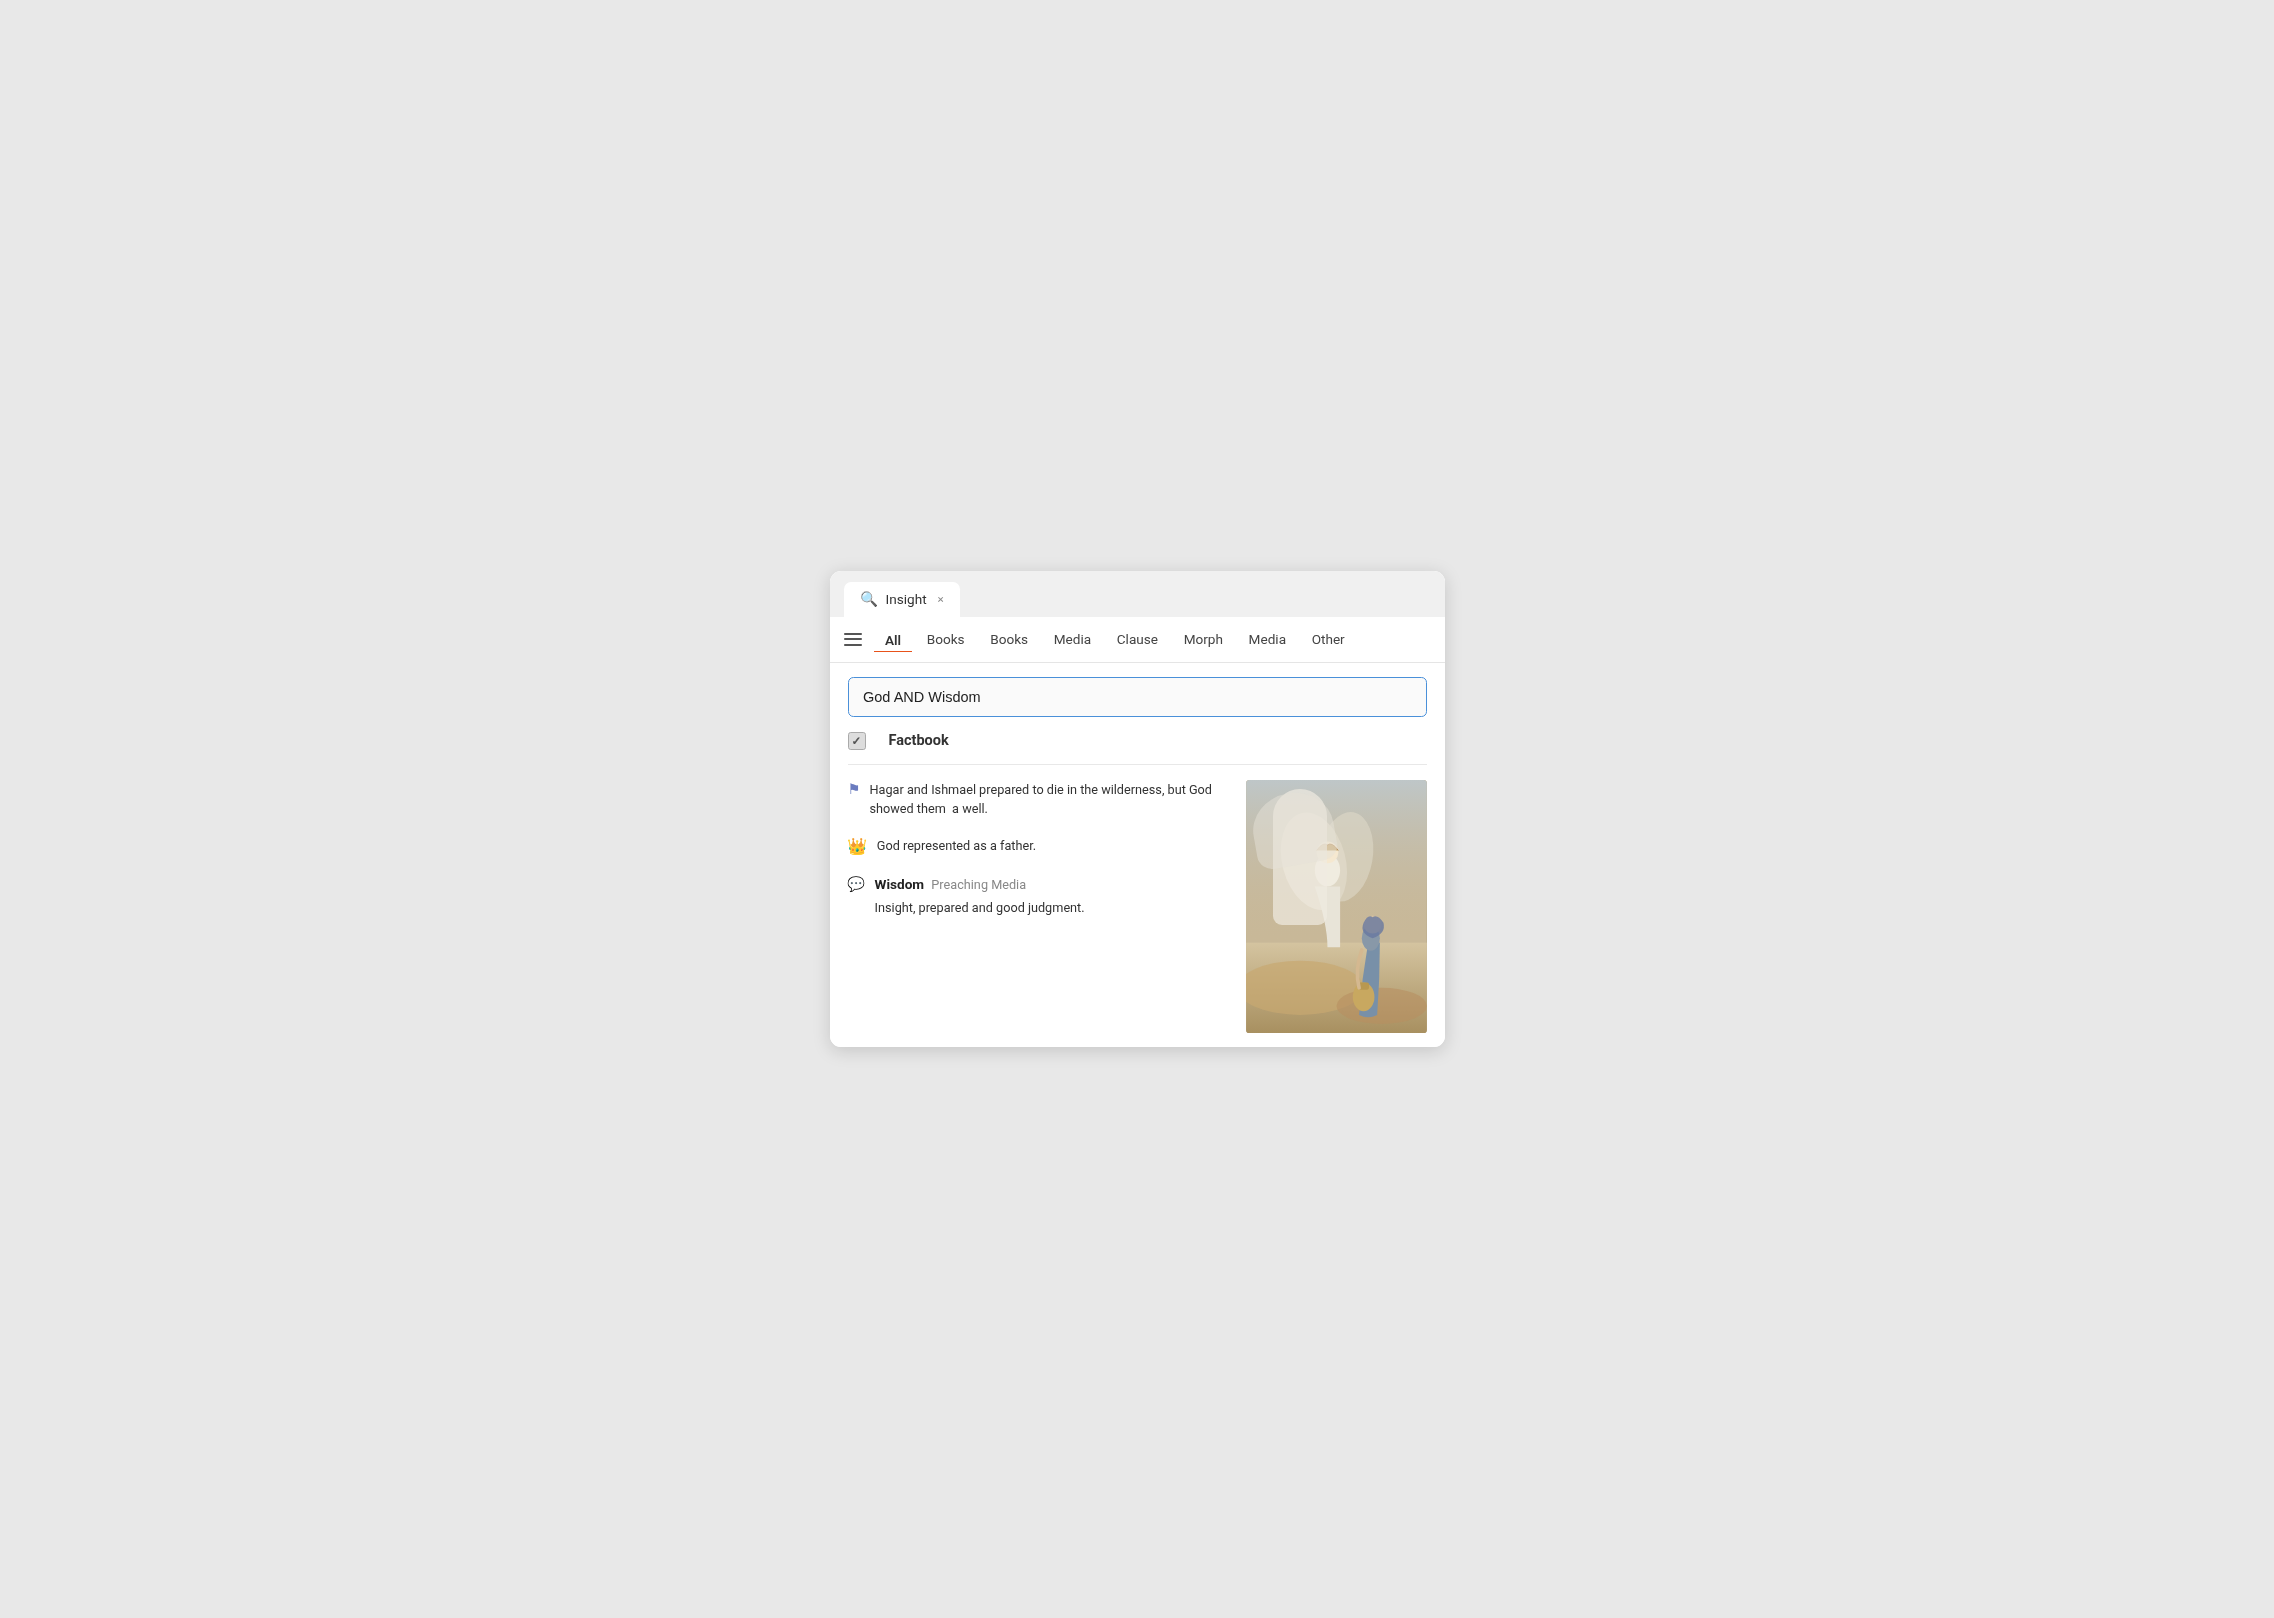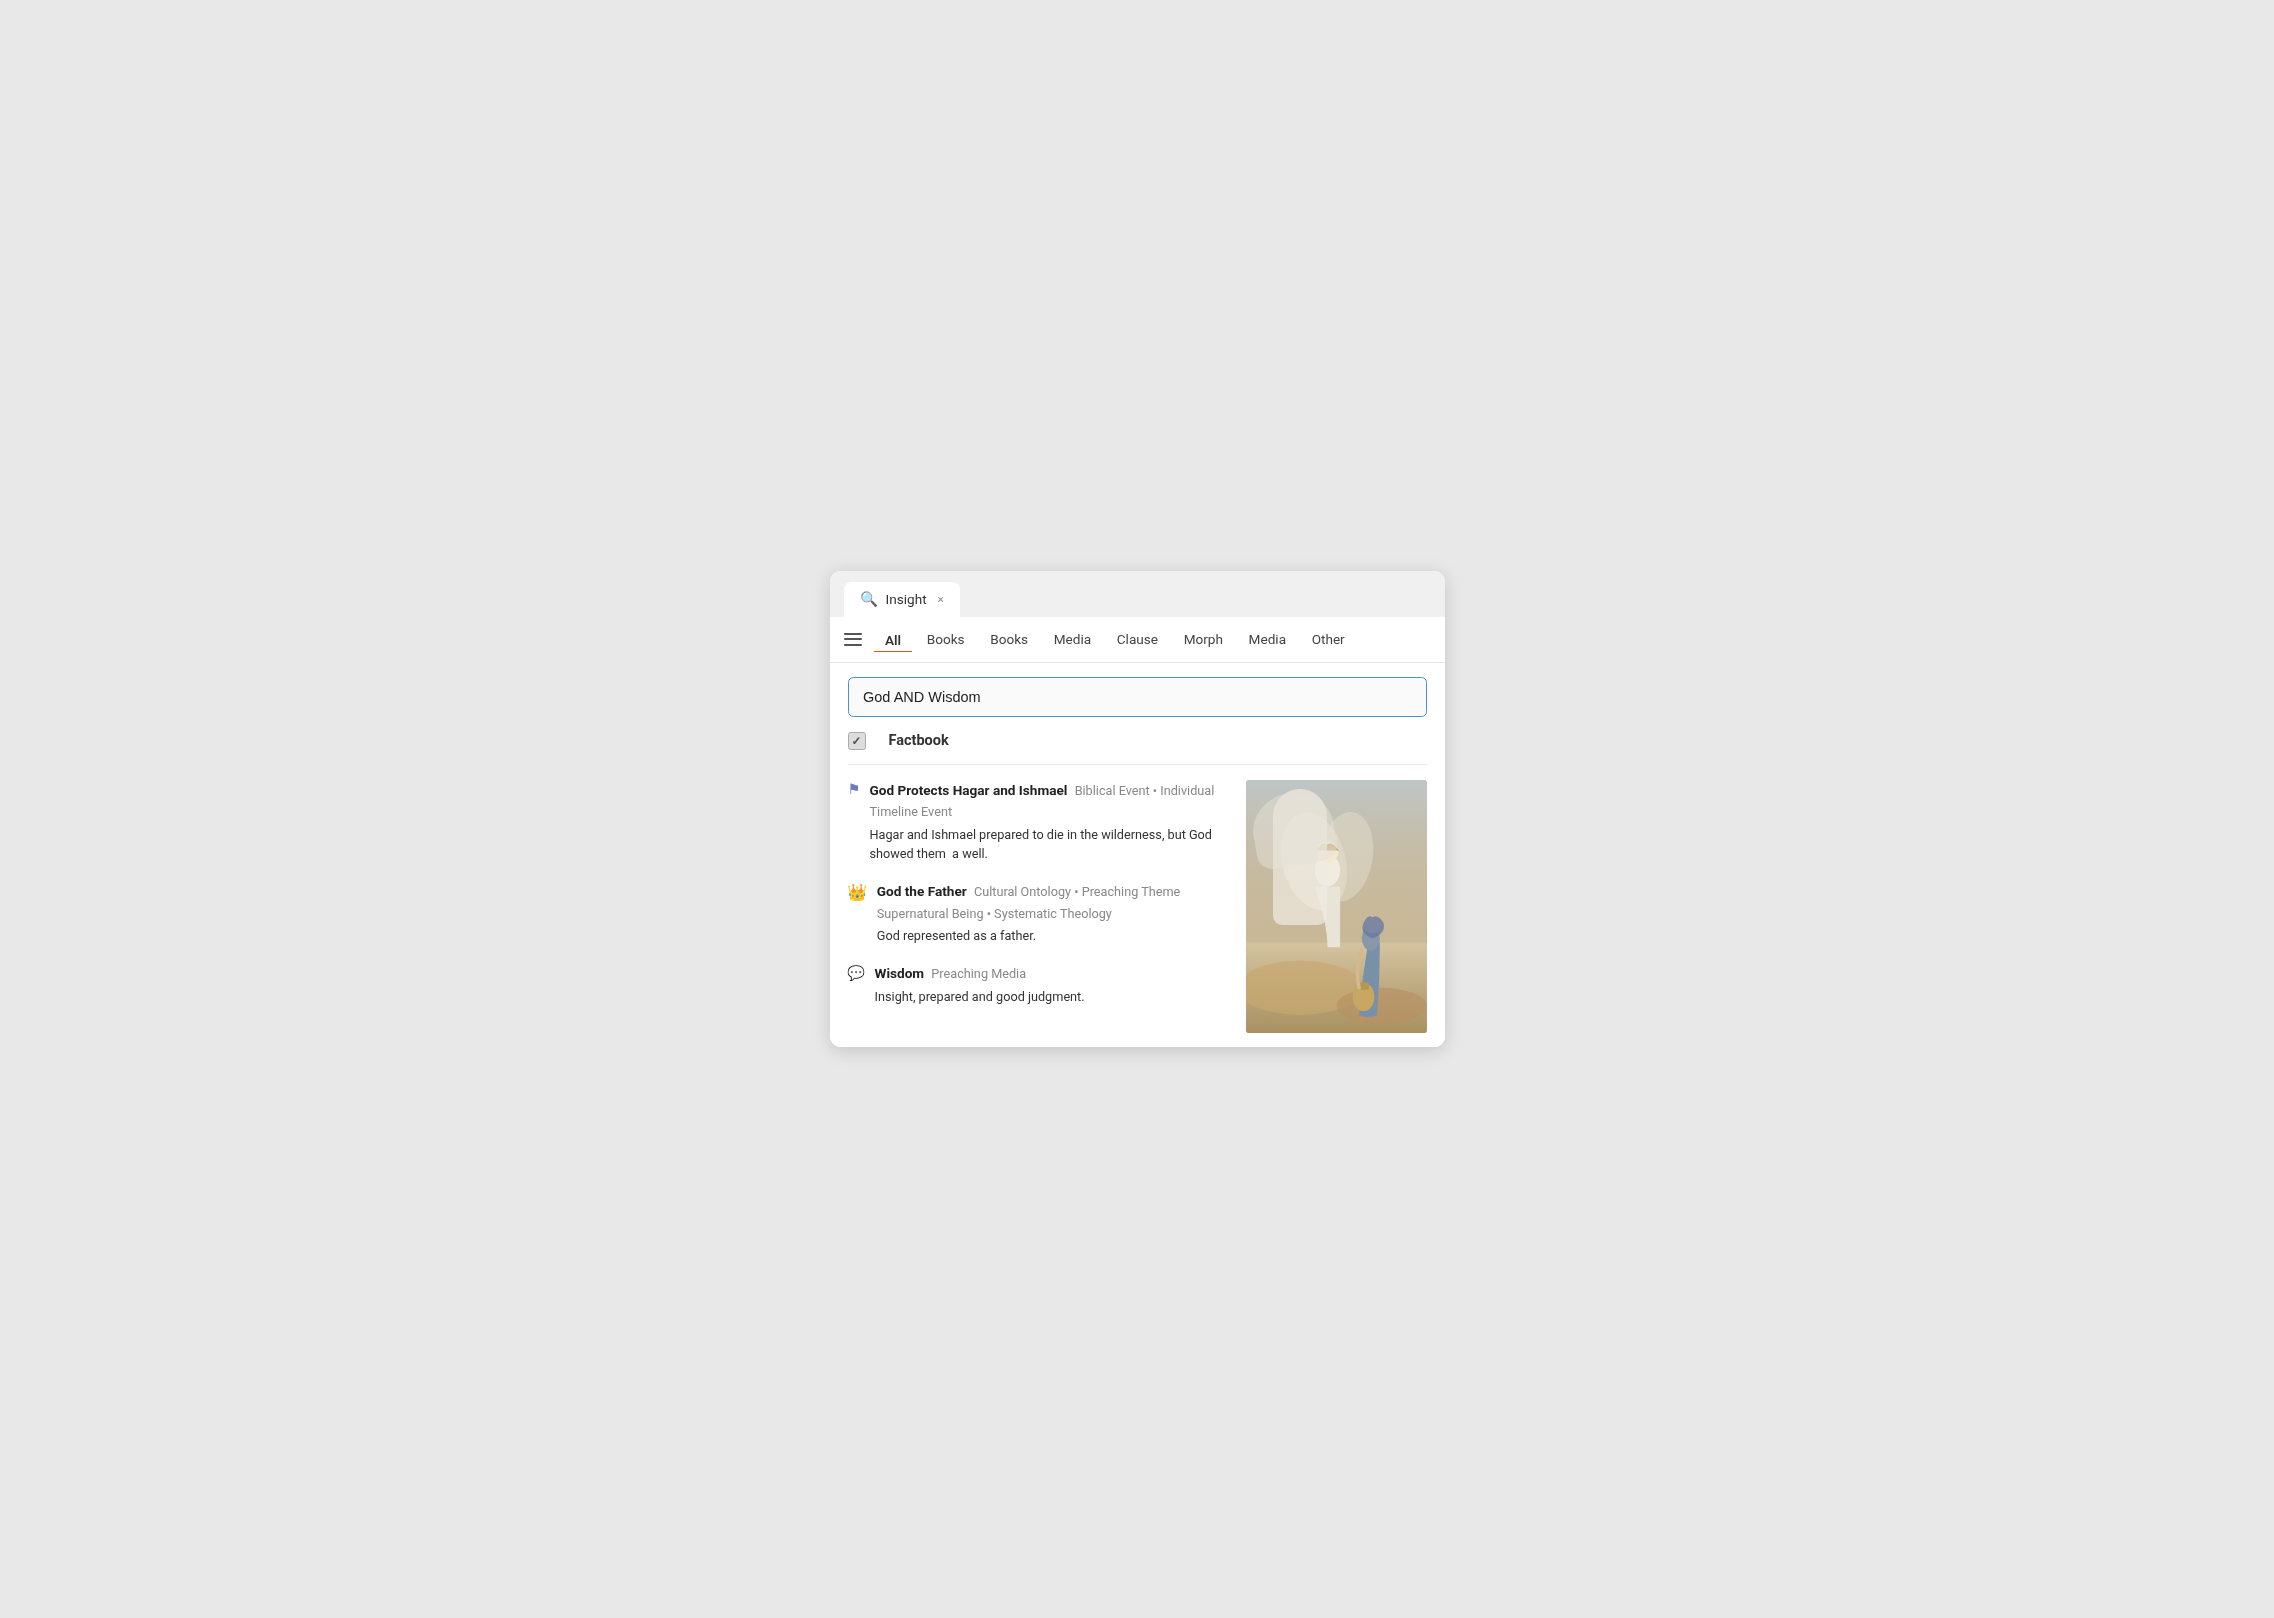--- a/index.html
+++ b/index.html
@@ -304,35 +304,27 @@
 
     <div class="divider"></div>
 
     <div class="results-area">
 
       <div class="results-list">
 
         <div class="result-item">
           <div class="result-icon flag">⚑</div>
           <div class="result-content">
-            <div class="result-title-row">
-              <span class="result-title">God Protects Hagar and Ishmael</span>
-              <span class="result-tags"> Biblical Event • Individual Timeline Event</span>
-            </div>
             <div class="result-description">Hagar and Ishmael prepared to die in the wilderness, but God showed them &nbsp;a well.</div>
           </div>
         </div>
 
         <div class="result-item">
           <div class="result-icon crown">👑</div>
           <div class="result-content">
-            <div class="result-title-row">
-              <span class="result-title">God the Father</span>
-              <span class="result-tags"> Cultural Ontology • Preaching Theme Supernatural Being • Systematic Theology</span>
-            </div>
             <div class="result-description">God represented as a father.</div>
           </div>
         </div>
 
         <div class="result-item">
           <div class="result-icon bubble">💬</div>
           <div class="result-content">
             <div class="result-title-row">
               <span class="result-title">Wisdom</span>
               <span class="result-tags"> Preaching Media</span>

